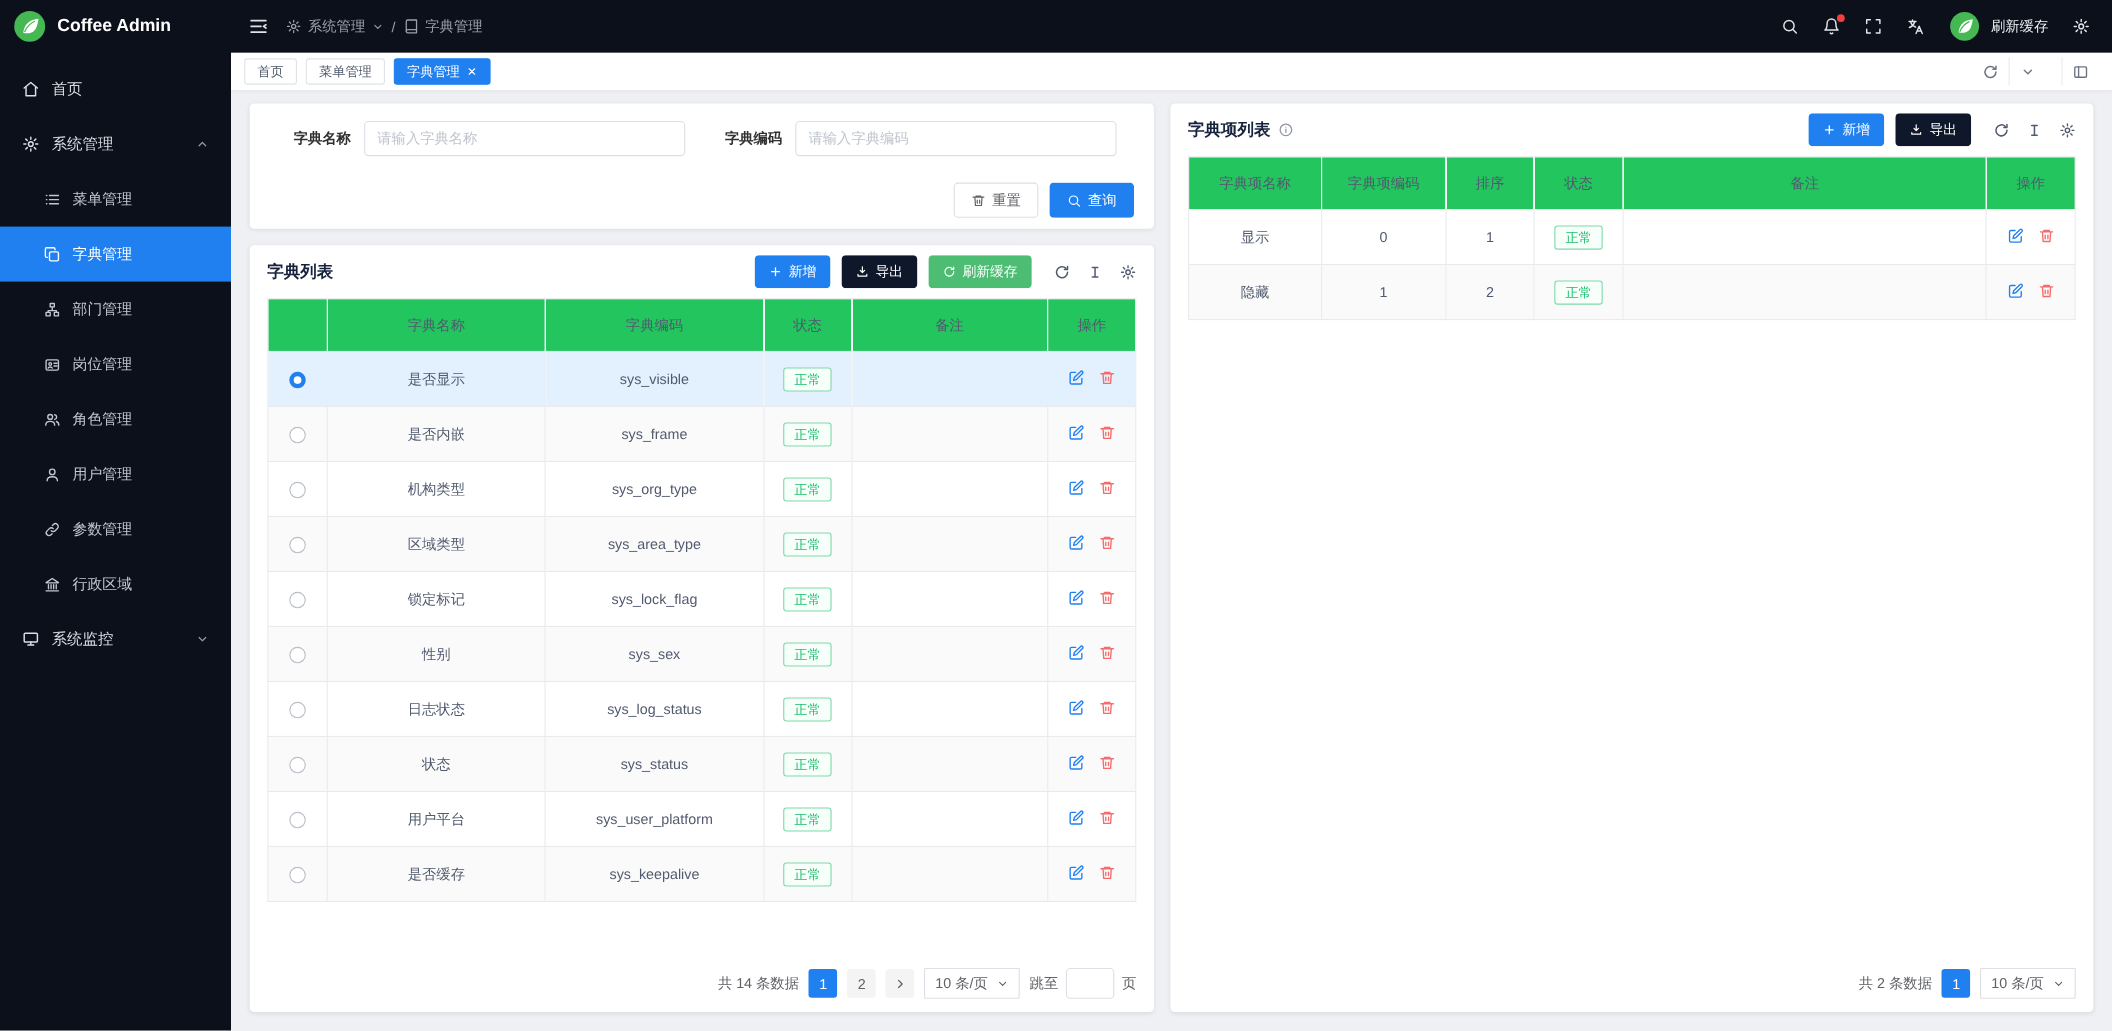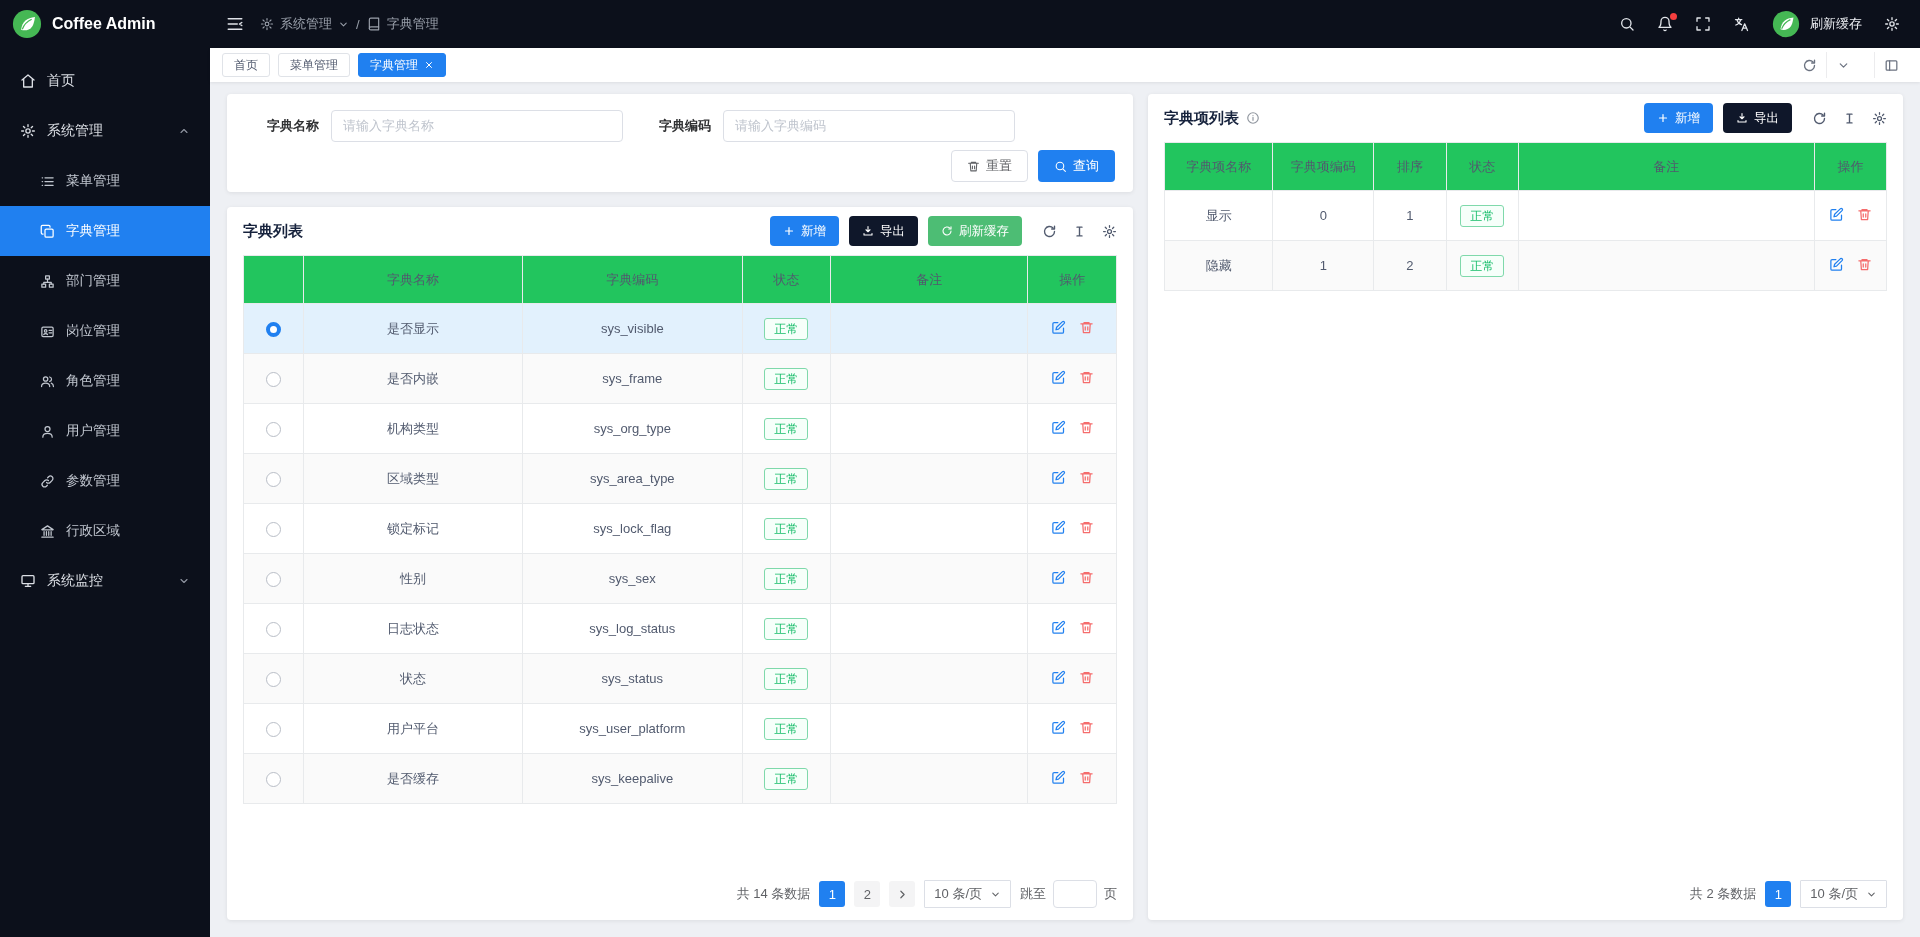--- a/index.html
+++ b/index.html
@@ -35,32 +35,32 @@
   .tabbar{height:34px;background:#fff;display:flex;align-items:center;padding:0 12px;gap:8px;box-shadow:0 1px 3px rgba(0,0,0,.08);flex:none;position:relative;z-index:2}
   .tab{height:24px;display:inline-flex;align-items:center;gap:6px;padding:0 11px;border:1px solid #e0e3e8;border-radius:3px;font-size:12px;color:#515a6e;background:#fff;cursor:pointer;white-space:nowrap}
   .tab.active{background:#2080f0;border-color:#2080f0;color:#fff}
   .tabbar-right{margin-left:auto;display:flex;align-items:center;color:#6b7280}
   .tabbar-btn{width:34px;height:26px;display:flex;align-items:center;justify-content:center;cursor:pointer}
   .tabbar-btn + .tabbar-btn{border-left:1px solid #ececee}
   .tabbar-ext{margin-left:14px;border-left:1px solid #ececee}
 
   
   .content{flex:1;display:flex;gap:15px;padding:12px 17px 17px;min-height:0}
-  .left-col{width:906px;flex:none;display:flex;flex-direction:column;gap:15px;min-height:0}
+  .left-col{width:822px;flex:none;display:flex;flex-direction:column;gap:15px;min-height:0}
   .card{background:#fff;border-radius:4px;box-shadow:0 1px 4px rgba(0,0,0,.08)}
 
   
   .search-card{padding:16px 18px 10px;flex:none}
   .form-row{display:flex;align-items:center}
   .form-group{display:flex;align-items:center}
   .form-group + .form-group{margin-left:14px}
   .form-label{width:86px;text-align:right;padding-right:12px;color:#303133;font-weight:bold;font-size:13px;white-space:nowrap}
   .form-input{width:292px;height:32px;border:1px solid #dcdfe6;border-radius:4px;padding:0 11px;font-size:13px;color:#606266;outline:none;font-family:Liberation Serif, serif}
   .form-input::placeholder{color:#bfc4cd}
-  .search-actions{display:flex;justify-content:flex-end;gap:10px;margin-top:8px}
+  .search-actions{display:flex;justify-content:flex-end;gap:10px;margin-top:24px}
 
   .btn{height:32px;display:inline-flex;align-items:center;gap:6px;padding:0 15px;border-radius:4px;font-size:13px;cursor:pointer;border:1px solid transparent;background:#fff;white-space:nowrap;font-family:Liberation Sans, sans-serif}
   .btn-plain{border-color:#dcdfe6;color:#606266}
   .btn-primary{background:#2080f0;color:#fff}
   .btn-warning{background:#0f172a;color:#fff}
   .btn-success{background:#4dbd74;color:#fff}
   .btn-sm{height:30px;padding:0 12px;font-size:12.5px}
 
   
   .list-card,.items-card{display:flex;flex-direction:column;min-height:0}

